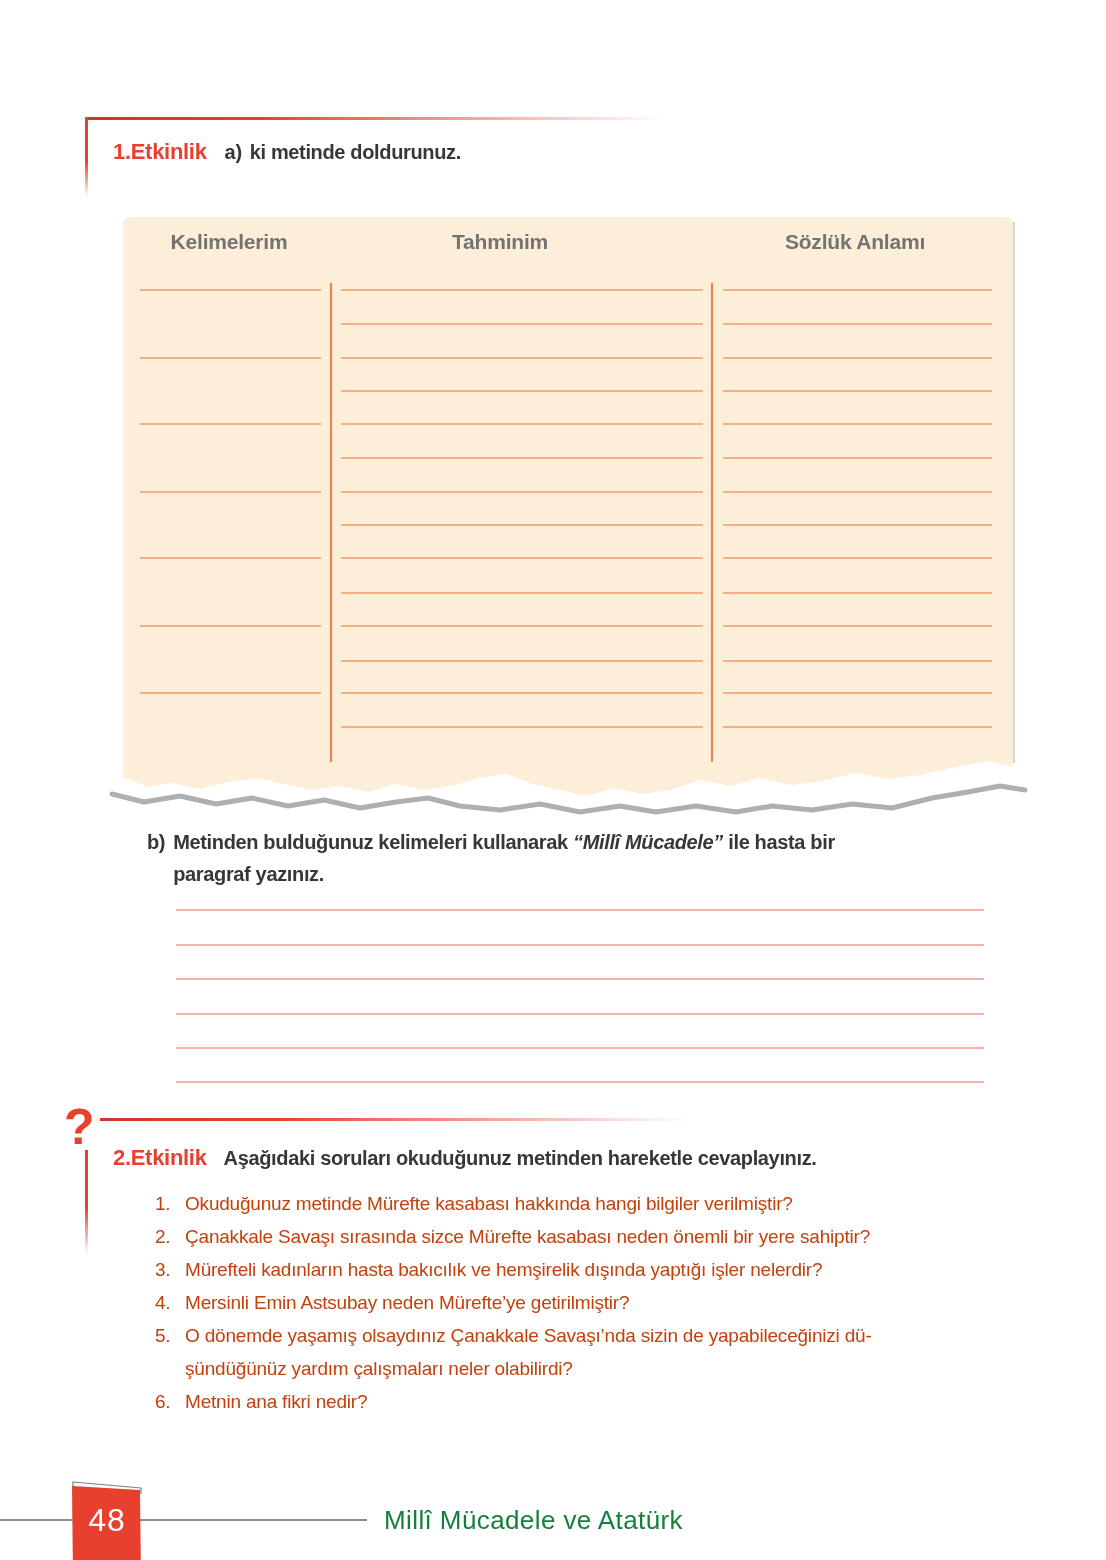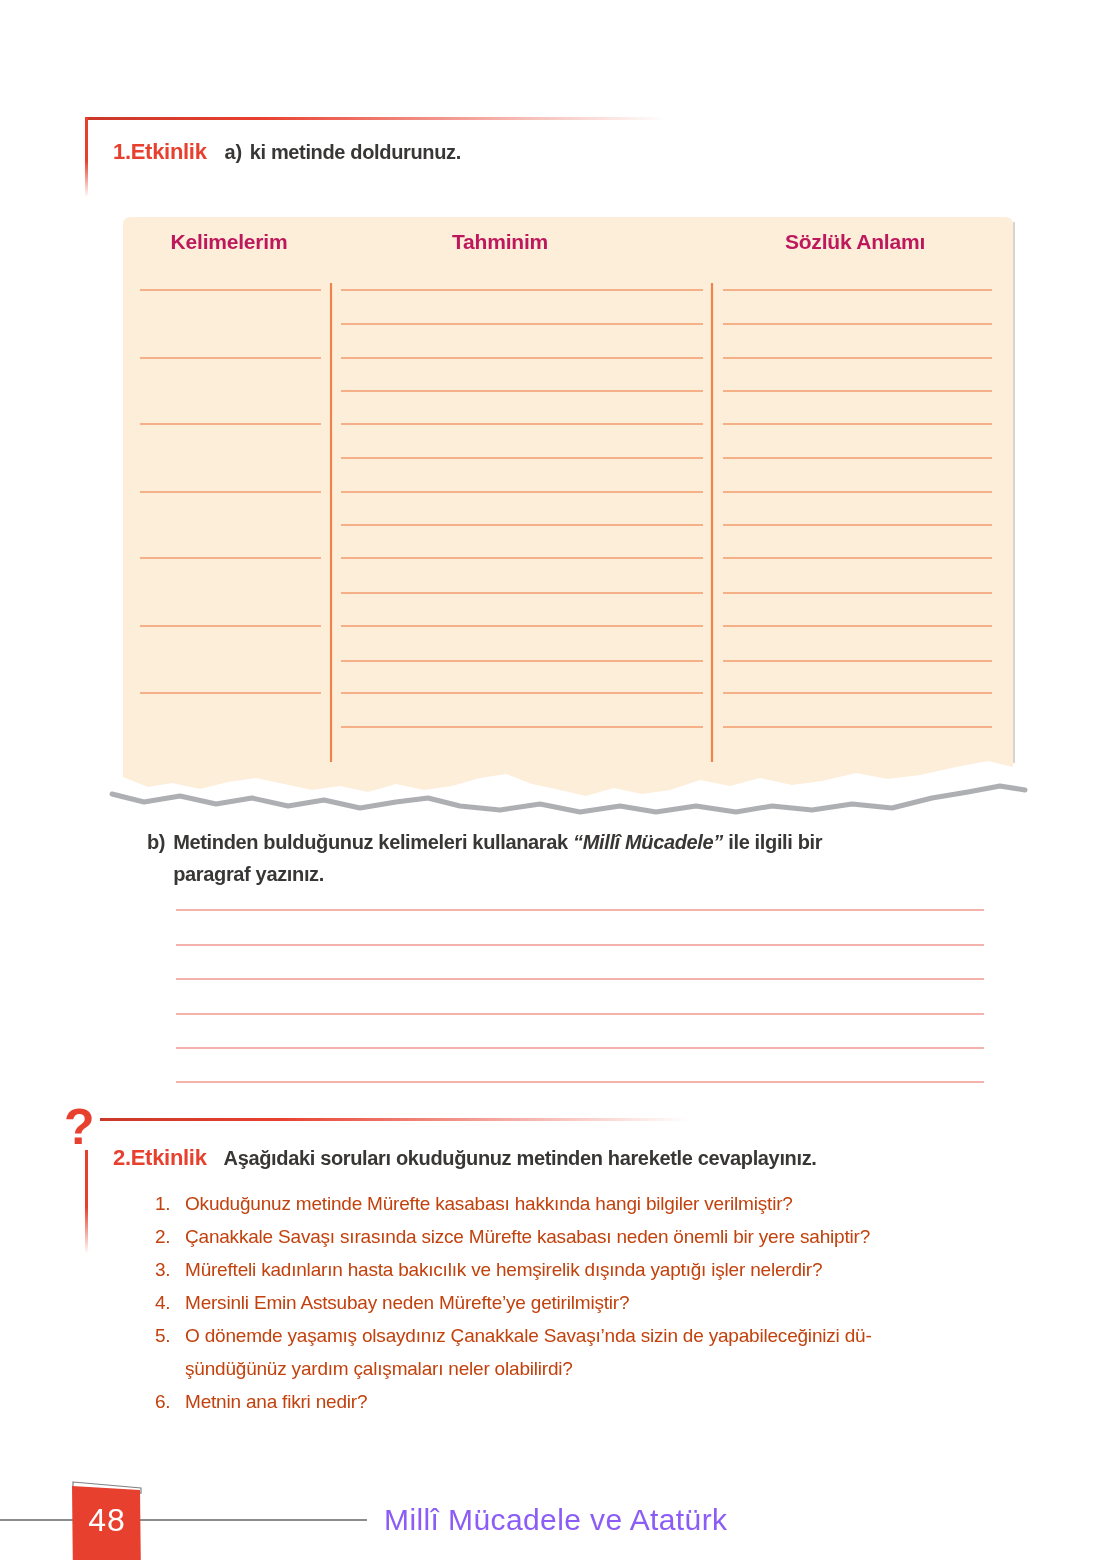--- a/index.html
+++ b/index.html
@@ -24,40 +24,40 @@
     font-weight:bold;color:var(--c-accent-red,#e8402f);}
   
   .table-wrap{position:absolute;left:108px;top:197px;width:920px;height:612px;}
   .table-wrap svg{position:absolute;left:0;top:0;}
   .paper{fill:var(--c-table-paper,#fdeeda);}
   .paper-edge{stroke:#cfcfc7;stroke-width:2;opacity:.85;}
   .tbl-line line{stroke:var(--c-table-line,#f29b6c);stroke-width:1.6;}
   .tbl-div{stroke:var(--c-table-divider,#ee854e);stroke-width:2.2;}
   .torn-shadow{fill:none;stroke:#a6a8ab;stroke-width:5;stroke-linejoin:round;stroke-linecap:round;opacity:.92;}
   .col-head{position:absolute;top:13px;transform:translateX(-50%);font-weight:bold;
-    font-size:21px;letter-spacing:-0.2px;color:#be185d;white-space:nowrap;}
+    font-size:21px;letter-spacing:-0.2px;color:#737373;white-space:nowrap;}
   
   .answer-line{position:absolute;left:176px;width:808px;height:0;
     border-top:2px solid var(--c-answer-line,#f3b3ab);}
   
   .q-list{position:absolute;left:155px;top:1167px;width:840px;font-size:19px;
     line-height:33px;letter-spacing:-0.2px;color:#c2410c;}
   .q-item{display:block;}
   .q-num{display:inline-block;width:30px;}
   .q-line2{display:block;margin-left:30px;}
   
   .footer-line{position:absolute;left:0;top:1499px;width:367px;height:2px;
     background:var(--c-footer-line,#8a8c8f);}
   .page-tab-svg{position:absolute;left:70px;top:1458px;}
   .tab-red{fill:var(--c-accent-red,#e8402f);}
   .tab-fold{fill:#ffffff;stroke:#808285;stroke-width:1.2;}
   .page-num{position:absolute;left:70px;top:1481px;width:74px;text-align:center;
     font-size:32px;line-height:38px;color:#ffffff;letter-spacing:1px;}
-  .chapter-title{position:absolute;left:384px;top:1482px;font-size:30px;line-height:36px;
-    color:#8b5cf6;letter-spacing:0.4px;font-weight:400;white-space:nowrap;}
+  .chapter-title{position:absolute;left:384px;top:1482px;font-size:26px;line-height:36px;
+    color:#15803d;letter-spacing:0.4px;font-weight:400;white-space:nowrap;}
   .it{font-style:italic;}
 </style>
 </head>
 <body>
 
 <div class="page">
 
   <div class="rule-h" style="left:85px;top:97px;width:582px;"></div>
   <div class="rule-v" style="left:85px;top:97px;height:80px;"></div>
 
@@ -131,21 +131,21 @@
     </svg>
     <span class="col-head" style="left:121px;">Kelimelerim</span>
     <span class="col-head" style="left:392px;">Tahminim</span>
     <span class="col-head" style="left:747px;">Sözlük Anlamı</span>
   </div>
 
   <div class="act-row" style="left:147px;top:806px;">
     <div class="hang instr" style="width:820px;">
       <span class="item-label">b)</span>
       <span>
-        <span class="line"><span>Metinden bulduğunuz kelimeleri kullanarak </span><span class="it">“Millî Mücadele”</span><span> ile ilgili bir</span></span>
+        <span class="line"><span>Metinden bulduğunuz kelimeleri kullanarak </span><span class="it">“Millî Mücadele”</span><span> ile hasta bir</span></span>
         <span class="line">paragraf yazınız.</span>
       </span>
     </div>
   </div>
 
   <div class="answer-line" style="top:889px;"></div>
   <div class="answer-line" style="top:924px;"></div>
   <div class="answer-line" style="top:958px;"></div>
   <div class="answer-line" style="top:993px;"></div>
   <div class="answer-line" style="top:1027px;"></div>

